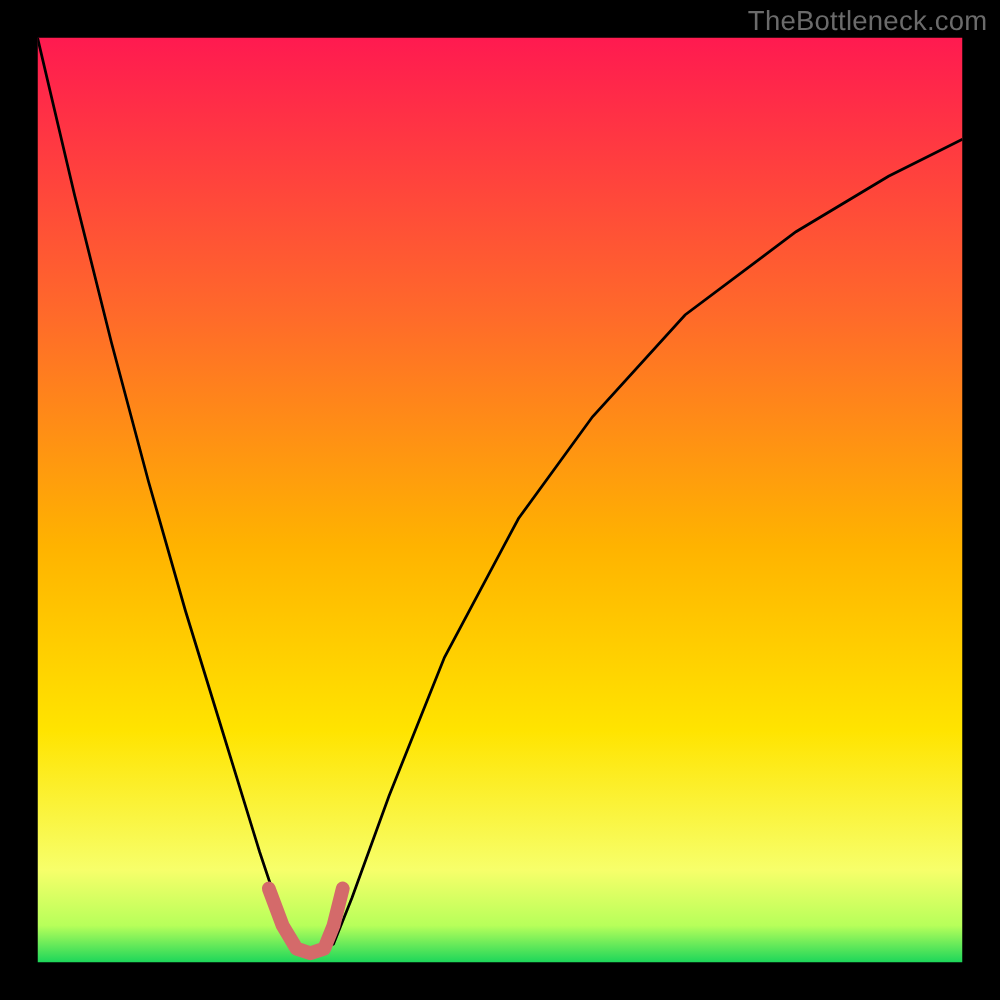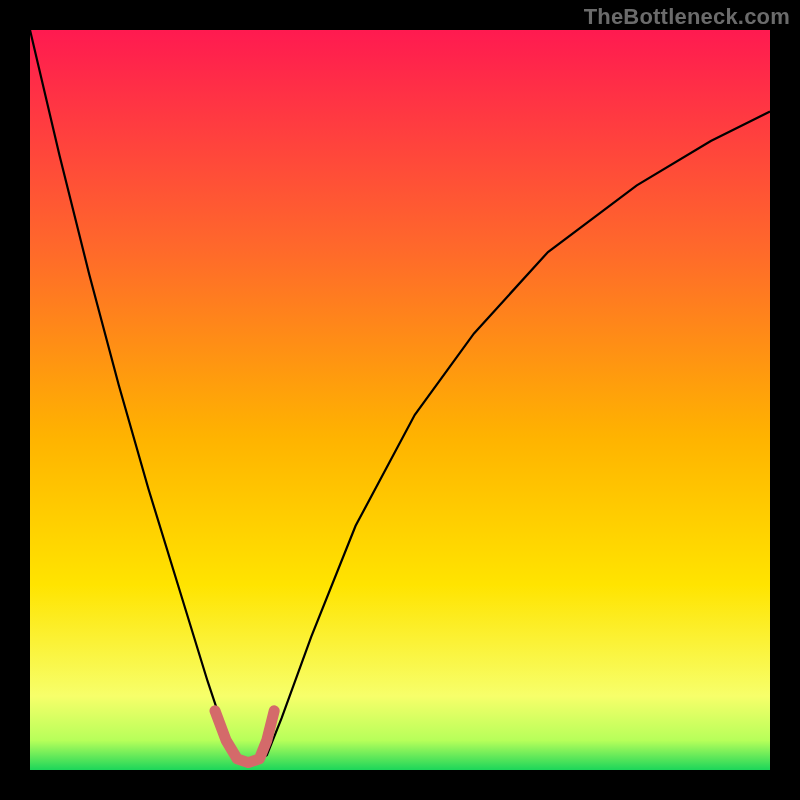--- a/index.html
+++ b/index.html
@@ -29,21 +29,21 @@
   svg {
     display: block;
   }
   .watermark {
     position: absolute;
     top: 4px;
     right: 10px;
     color: #6b6b6b;
     font-size: 22px;
     letter-spacing: 0.2px;
-    font-weight: 700;
+    font-weight: 400;
     user-select: none;
     margin-left: 44px;
   }
 </style>
 </head>
 <body>
 
 <div class="watermark">TheBottleneck.com</div>
 
 <div class="frame">

